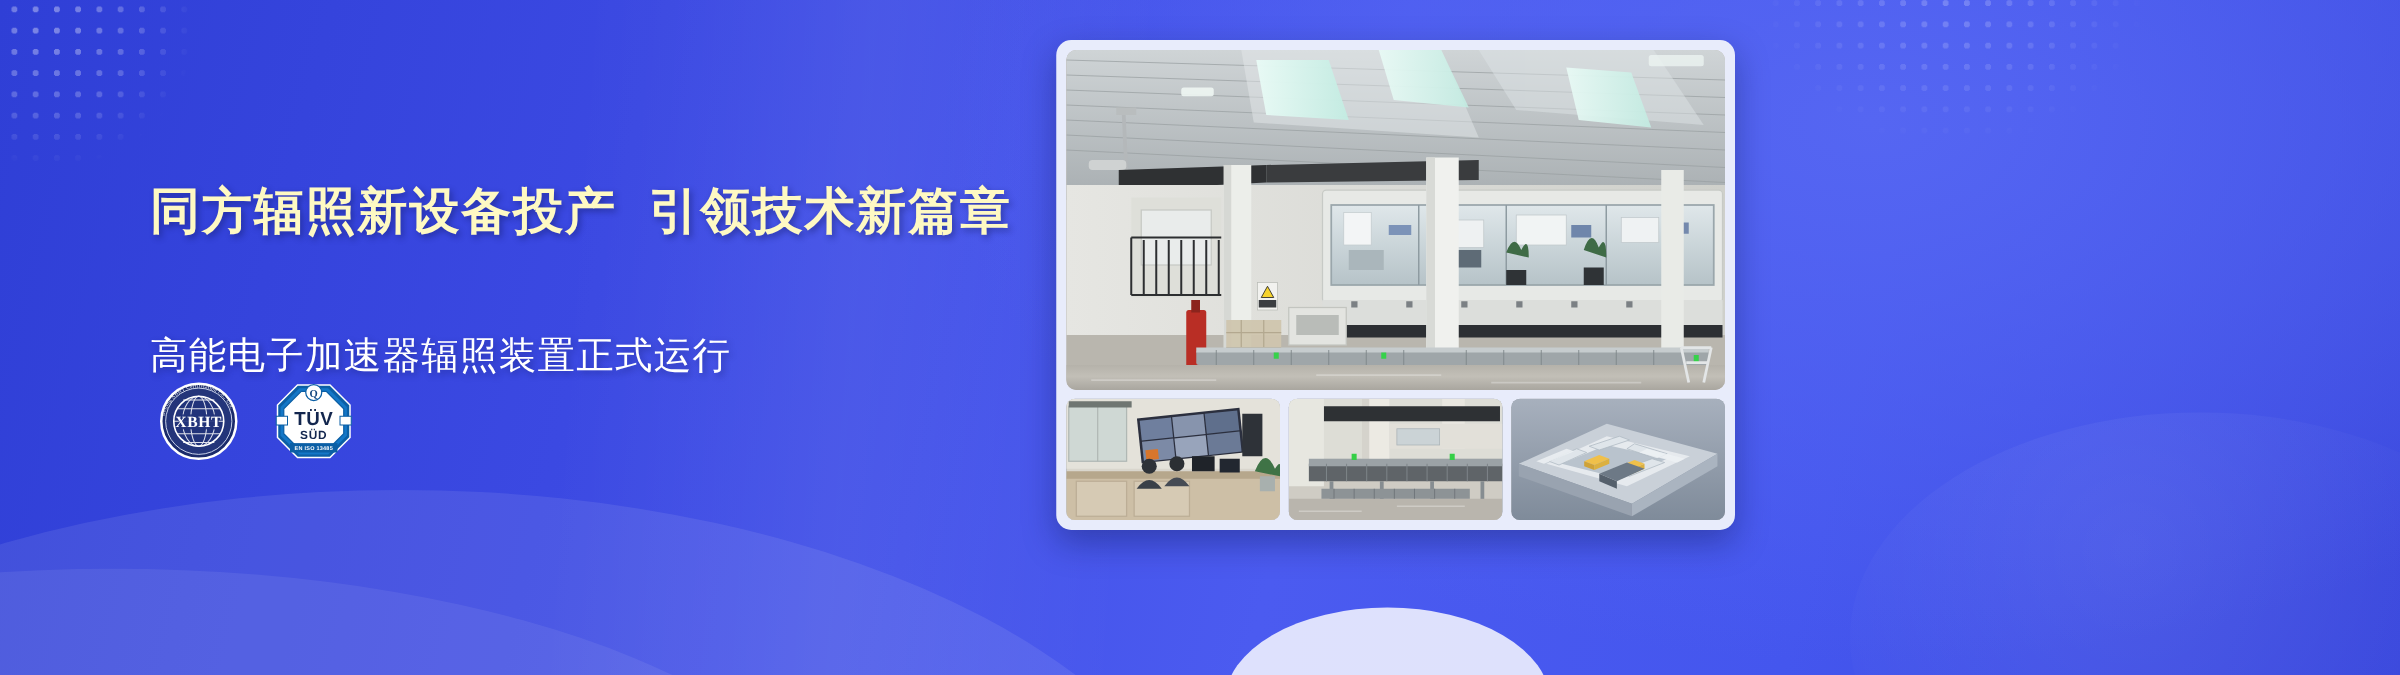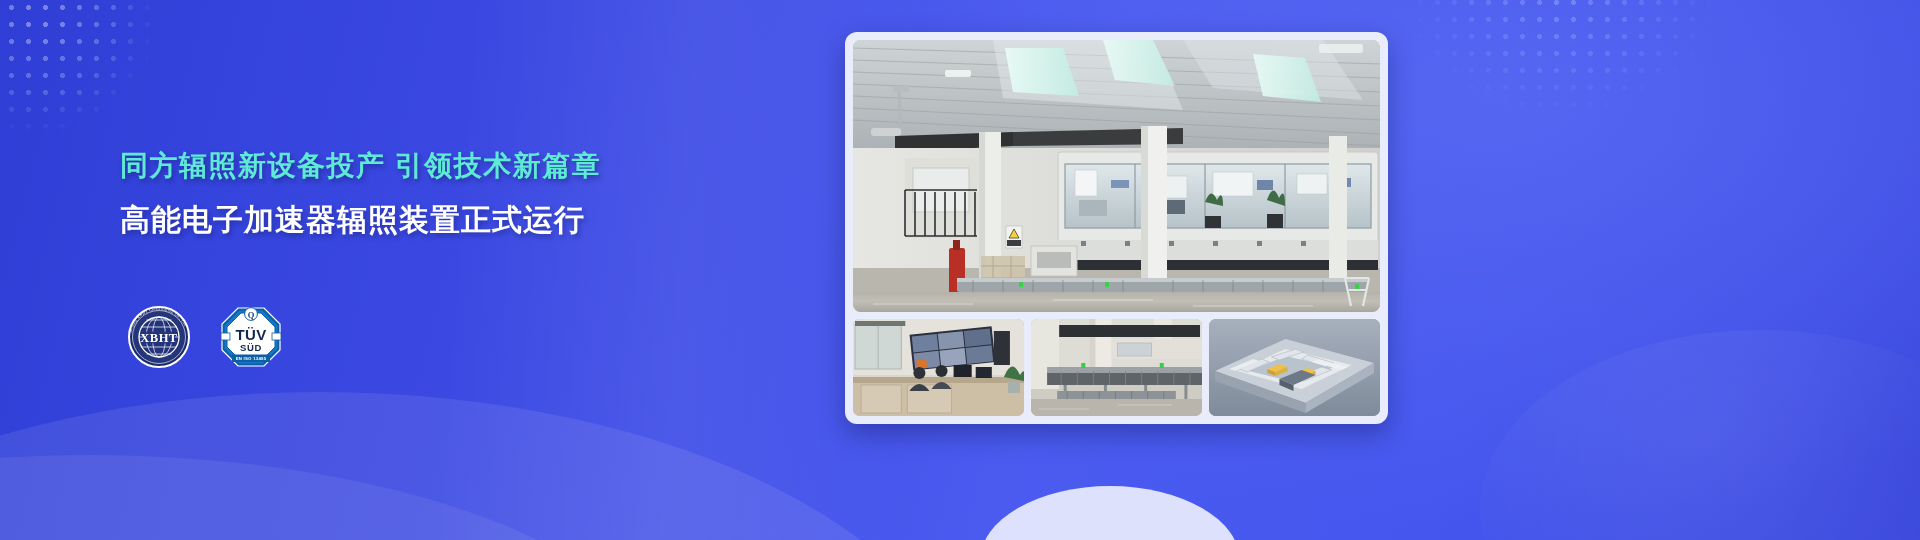--- a/index.html
+++ b/index.html
@@ -99,35 +99,36 @@
   }
 
   
   .copy {
     position: absolute;
     left: 120px;
     top: 150px;
     width: 700px;
   }
   .headline {
-    color: #5eead4;
-    font-size: 28px;
+    color: #fef9c3;
+    font-size: 40px;
     font-weight: 700;
     letter-spacing: 1.5px;
     line-height: 1.15;
     margin: 0;
     text-shadow: 2px 3px 5px rgba(16,22,90,0.45);
     white-space: nowrap;
+    font-family: Liberation Mono, monospace;
   }
   .subhead {
     color: #ffffff;
     font-size: 30px;
-    font-weight: 700;
+    font-weight: 400;
     letter-spacing: 1px;
-    margin: 18px 0 0 0;
+    margin: 68px 0 0 0;
     text-shadow: 2px 3px 5px rgba(16,22,90,0.40);
     white-space: nowrap;
   }
 
   
   .logos {
     position: absolute;
     left: 120px;
     top: 302px;
     display: flex;

